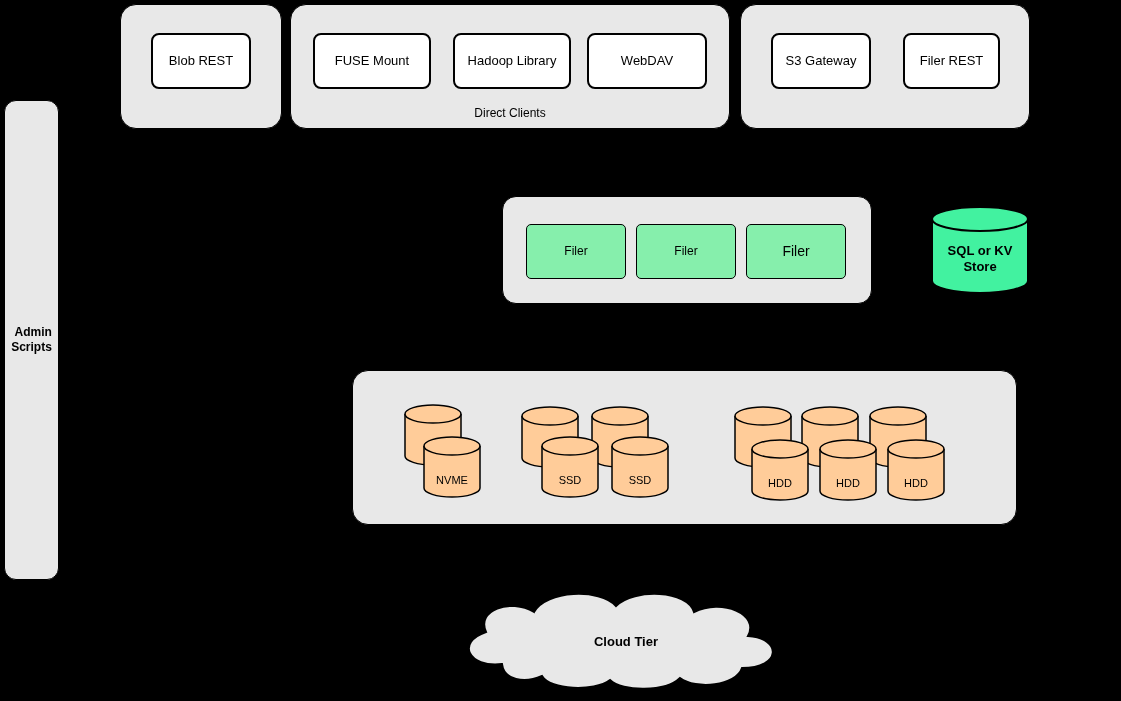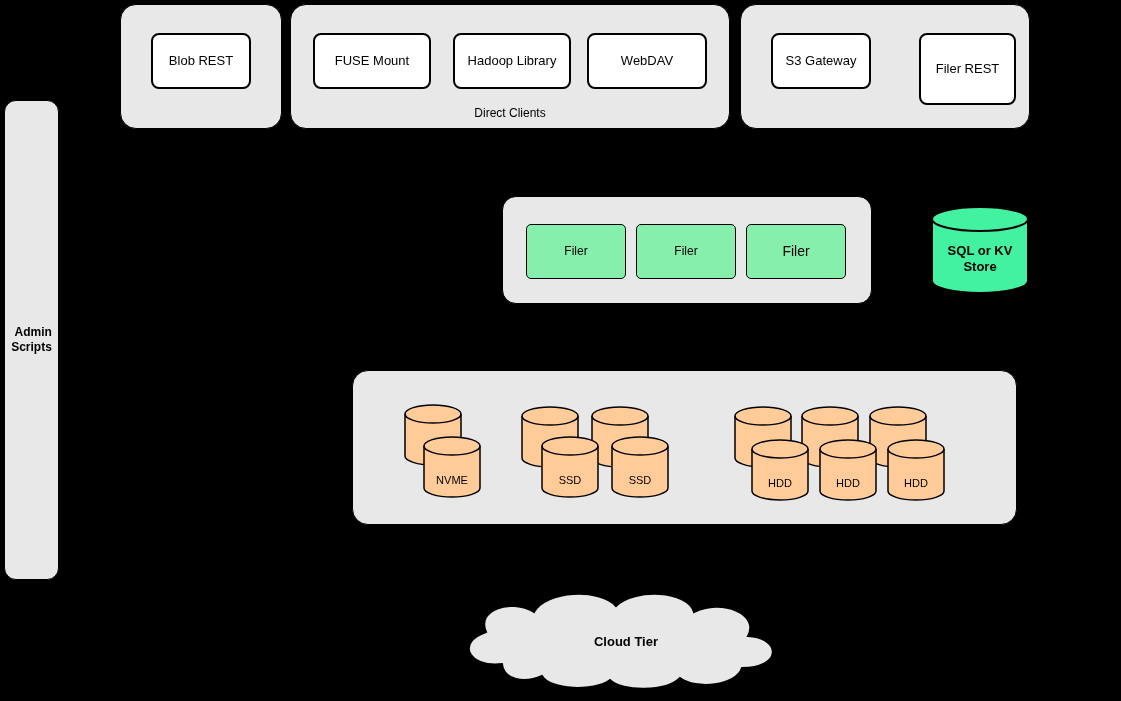--- a/index.html
+++ b/index.html
@@ -148,21 +148,21 @@
 
   <div class="panel" style="left:290px; top:4px; width:440px; height:125px;">
     <div class="node" style="left:22px; top:28px; width:118px; height:56px;">FUSE Mount</div>
     <div class="node" style="left:296px; top:28px; width:120px; height:56px;">WebDAV</div>
     <div class="node" style="left:162px; top:28px; width:118px; height:56px;">Hadoop Library</div>
     <div class="caption">Direct Clients</div>
   </div>
 
   <div class="panel" style="left:740px; top:4px; width:290px; height:125px;">
     <div class="node" style="left:30px; top:28px; width:100px; height:56px;">S3 Gateway</div>
-    <div class="node" style="left:178px; top:28px; width:97px; height:72px;">Filer REST</div>
+    <div class="node" style="left:162px; top:28px; width:97px; height:56px;">Filer REST</div>
   </div>
 
   <div class="panel" style="left:502px; top:196px; width:370px; height:108px; border-radius:14px;">
     <div class="node green" style="left:23px; top:27px; width:100px; height:55px; font-size:12px;">Filer</div>
     <div class="node green" style="left:133px; top:27px; width:100px; height:55px; font-size:12px;">Filer</div>
     <div class="node green" style="left:243px; top:27px; width:100px; height:55px; font-size:14px;">Filer</div>
   </div>
 
   <div class="store">
     <svg width="100" height="92" viewBox="0 0 100 92">

